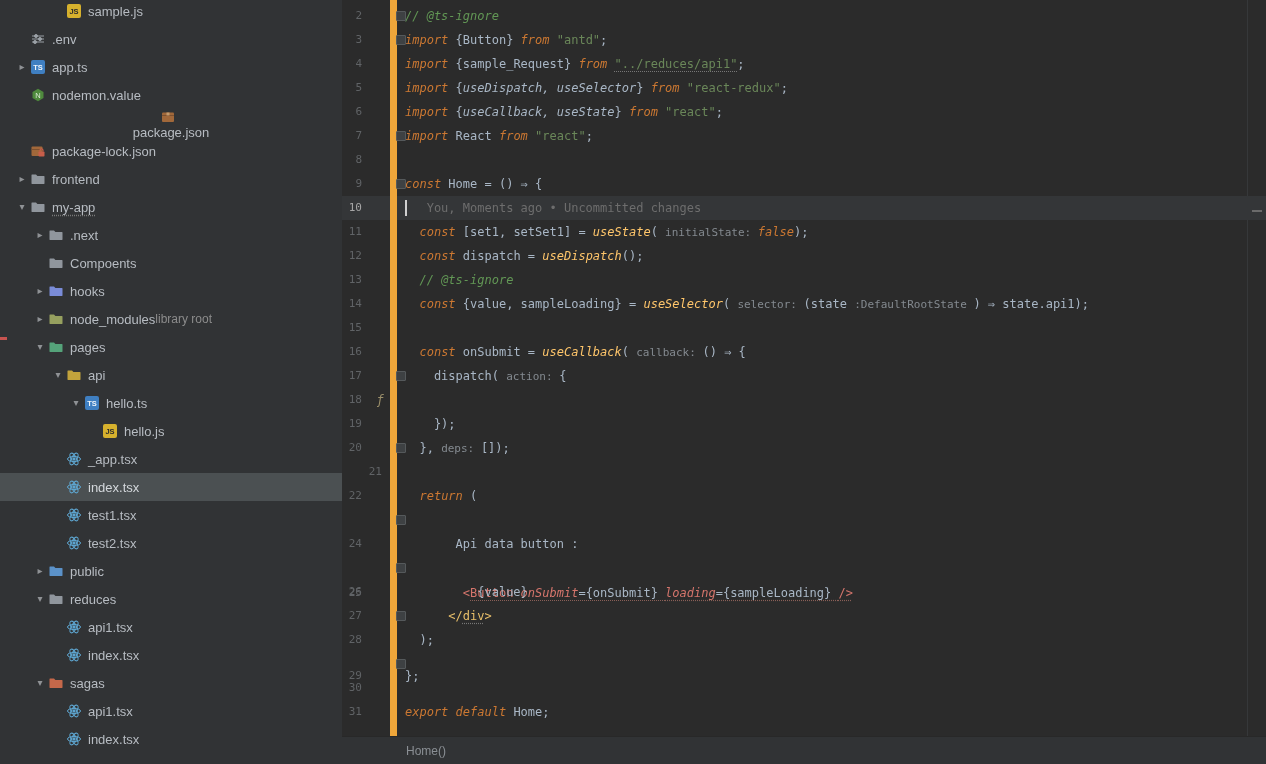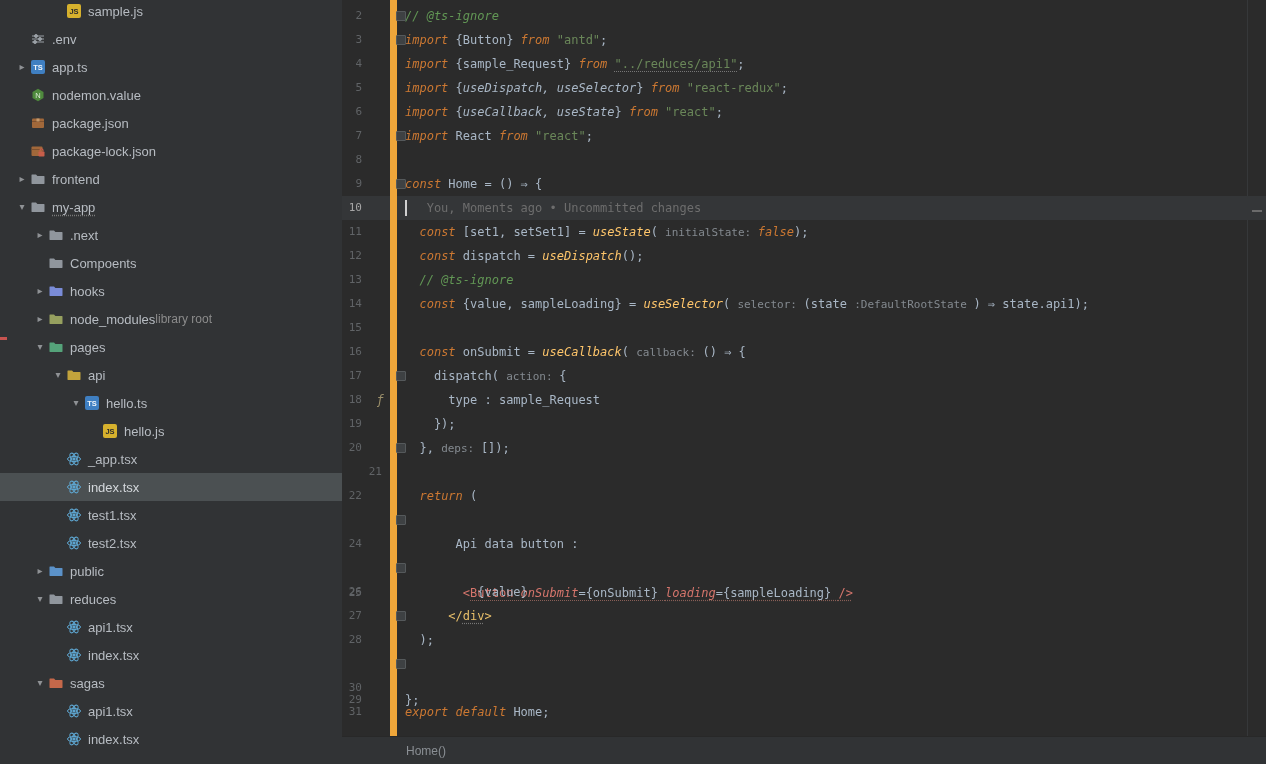--- a/index.html
+++ b/index.html
@@ -100,21 +100,21 @@
     <div class="trow" style="top: 81px; padding-left: 14px;">
       <span class="chev"></span>
       <span class="fic">
         <svg xmlns="http://www.w3.org/2000/svg" width="16" height="16" viewBox="0 0 16 16">
           <path d="M8 1.8l5.5 3.1v6.2L8 14.2 2.5 11.1V4.9z" fill="#4f8a3d"></path>
           <text x="8" y="11" font-size="7.5" fill="#dbe8d4" text-anchor="middle" font-family="Liberation Sans">N</text>
         </svg>
       </span>
       <span class="tlabel">nodemon.value</span>
     </div>
-    <div class="trow" style="top: 109px; padding-left: 14px;">
+    <div class="trow" style="top: 109px;  flex-direction: column;">
       <span class="chev"></span>
       <span class="fic">
         <svg xmlns="http://www.w3.org/2000/svg" width="16" height="16" viewBox="0 0 16 16">
           <rect x="2" y="3.5" width="12" height="9.5" rx="1" fill="#a1683a"></rect>
           <path d="M2 6.5h12" stroke="#7d5130"></path>
           <rect x="6.5" y="3.5" width="3" height="3" fill="#c49a6c"></rect>
         </svg>
       </span>
       <span class="tlabel">package.json</span>
     </div>
@@ -423,21 +423,20 @@
     <div class="eline" style="top: 340px;">
       <div class="lnum">16</div>
       <div class="code"><span class="sg pl">  </span><span class="sg kw">const </span><span class="sg pl">onSubmit = </span><span class="sg fn">useCallback</span><span class="sg pl">( </span><span class="sg hint">callback: </span><span class="sg pl">() ⇒ {</span></div>
     </div>
     <div class="eline" style="top: 364px;">
       <div class="lnum">17</div>
       <div class="code"><span class="sg pl">    dispatch</span><span class="sg pl">( </span><span class="sg hint">action: </span><span class="sg pl">{</span></div>
     </div>
     <div class="eline" style="top: 388px;">
       <div class="lnum">18</div>
-      <div class="code"><span class="sg pl">      type : sample_Request</span></div>
     </div>
     <div class="eline" style="top: 412px;">
       <div class="lnum">19</div>
       <div class="code"><span class="sg pl">    });</span></div>
     </div>
     <div class="eline" style="top: 436px;">
       <div class="lnum">20</div>
       <div class="code"><span class="sg pl">  }, </span><span class="sg hint">deps: </span><span class="sg pl">[]);</span></div>
     </div>
     <div class="eline" style="top: 460px; margin-left: 20px;">
@@ -461,21 +460,21 @@
       <div class="code"><span class="sg pl">          {value}</span></div>
     </div>
     <div class="eline" style="top: 604px;">
       <div class="lnum">27</div>
       <div class="code"><span class="sg pl">      </span><span class="sg tag">&lt;/</span><span class="sg tag ul2">div</span><span class="sg tag">&gt;</span></div>
     </div>
     <div class="eline" style="top: 628px;">
       <div class="lnum">28</div>
       <div class="code"><span class="sg pl">  );</span></div>
     </div>
-    <div class="eline" style="top: 688px;">
+    <div class="eline" style="top: 664px;">
       <div class="lnum">29</div>
       <div class="code"><span class="sg pl">};</span></div>
     </div>
     <div class="eline" style="top: 676px;">
       <div class="lnum">30</div>
       <div class="code"></div>
     </div>
     <div class="eline" style="top: 700px;">
       <div class="lnum">31</div>
       <div class="code"><span class="sg kw">export default </span><span class="sg pl">Home;</span></div>

